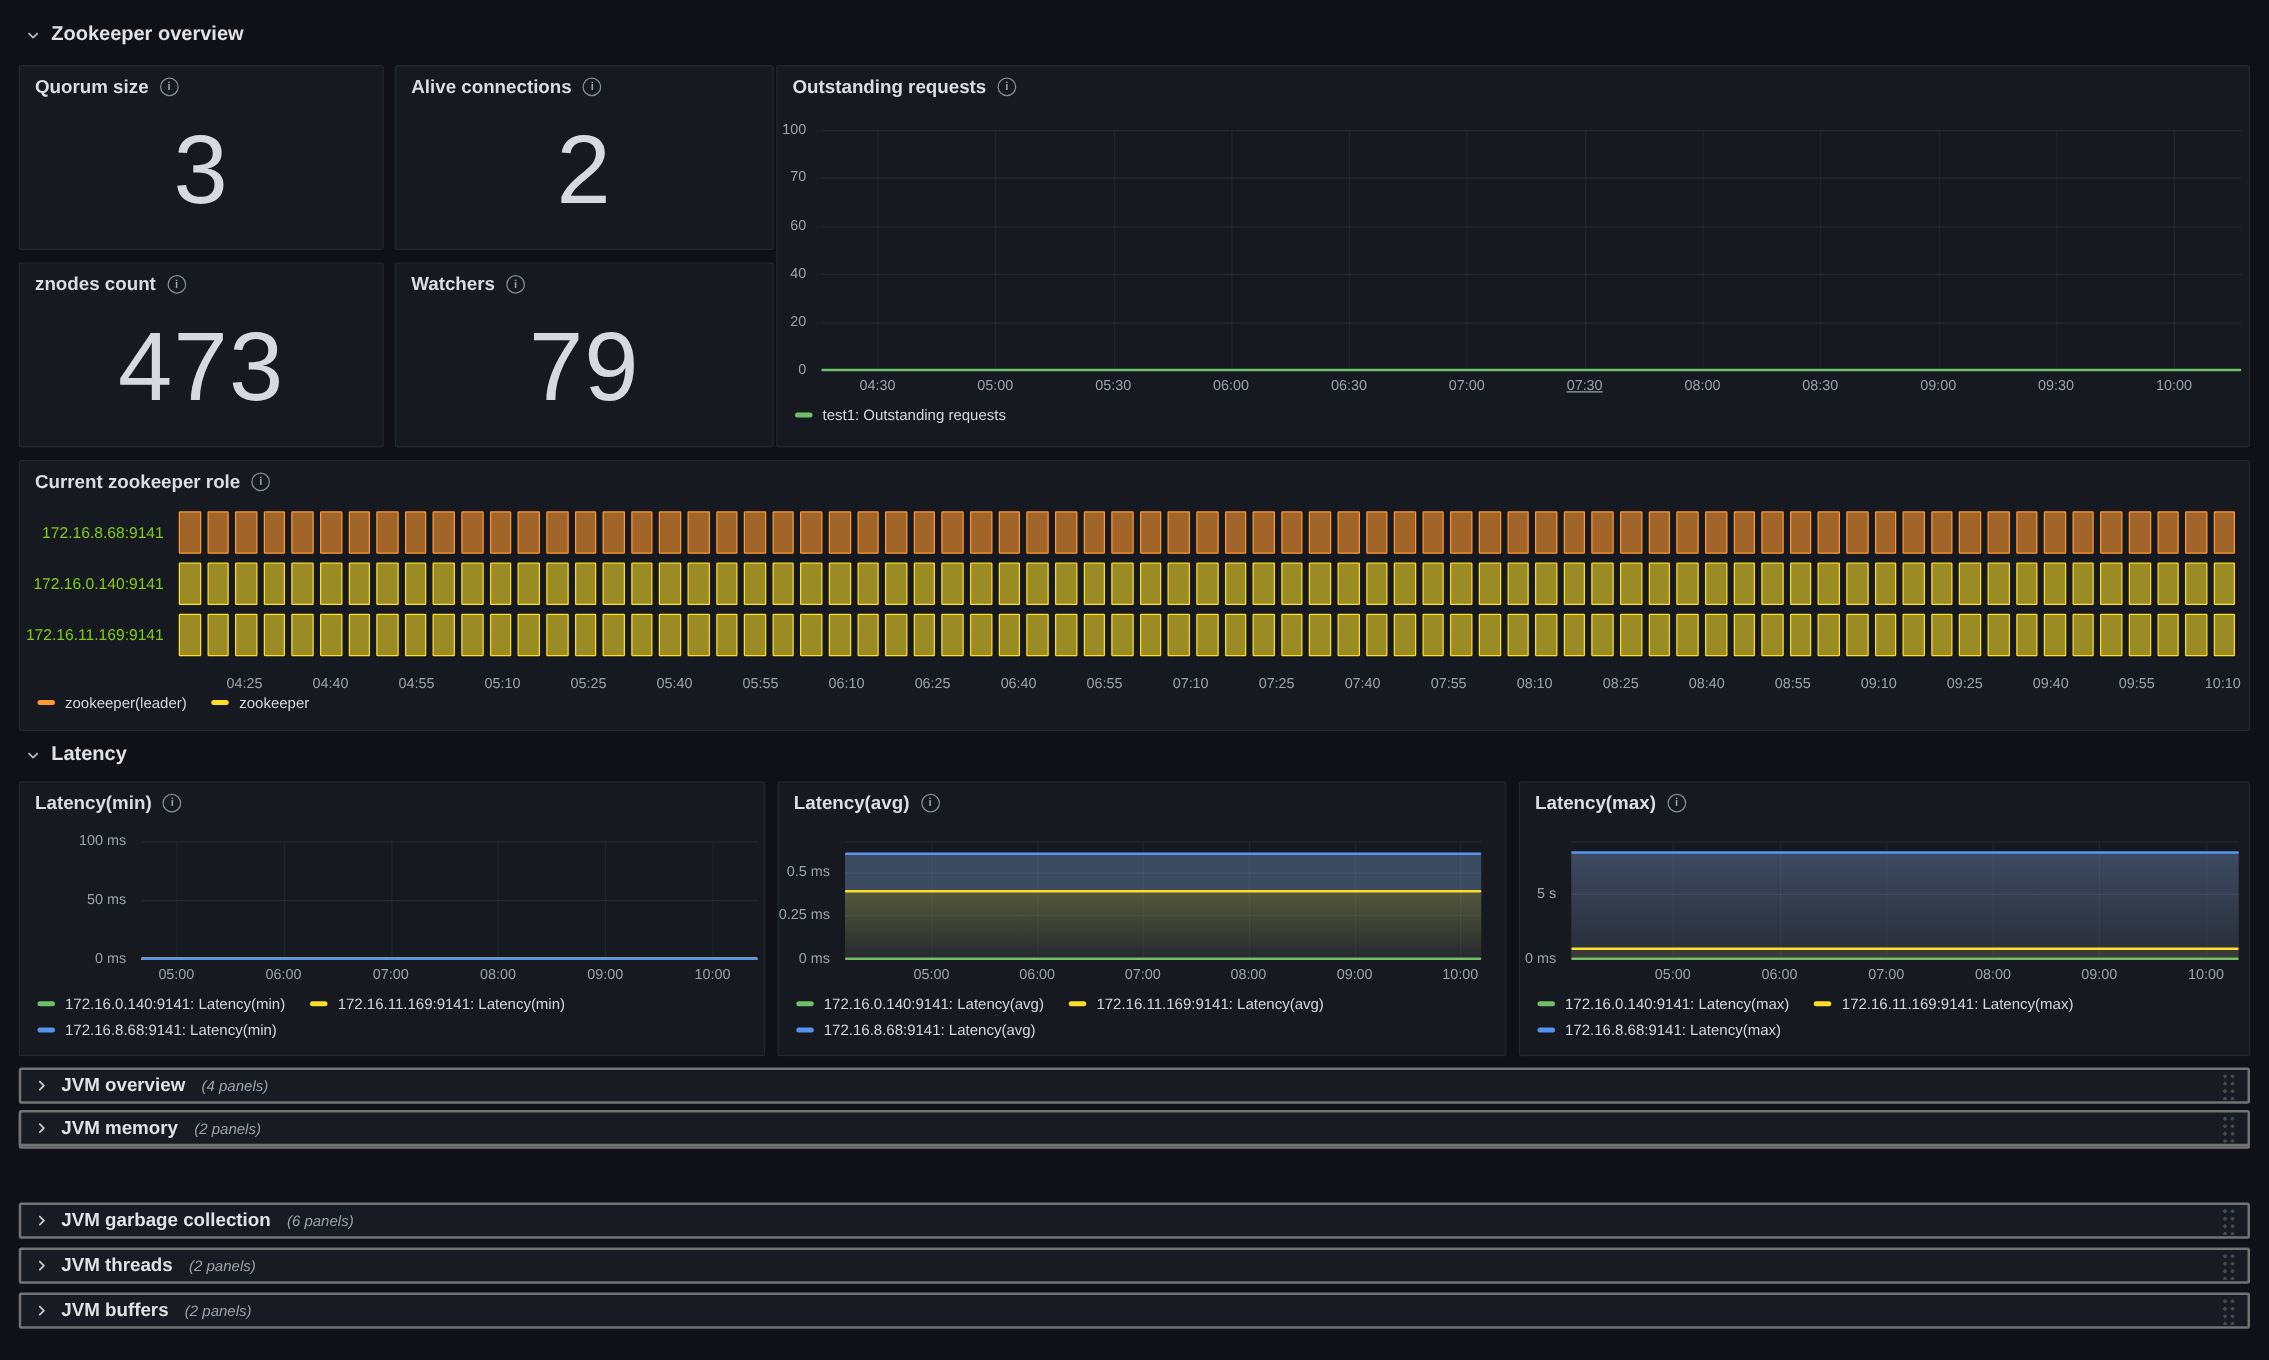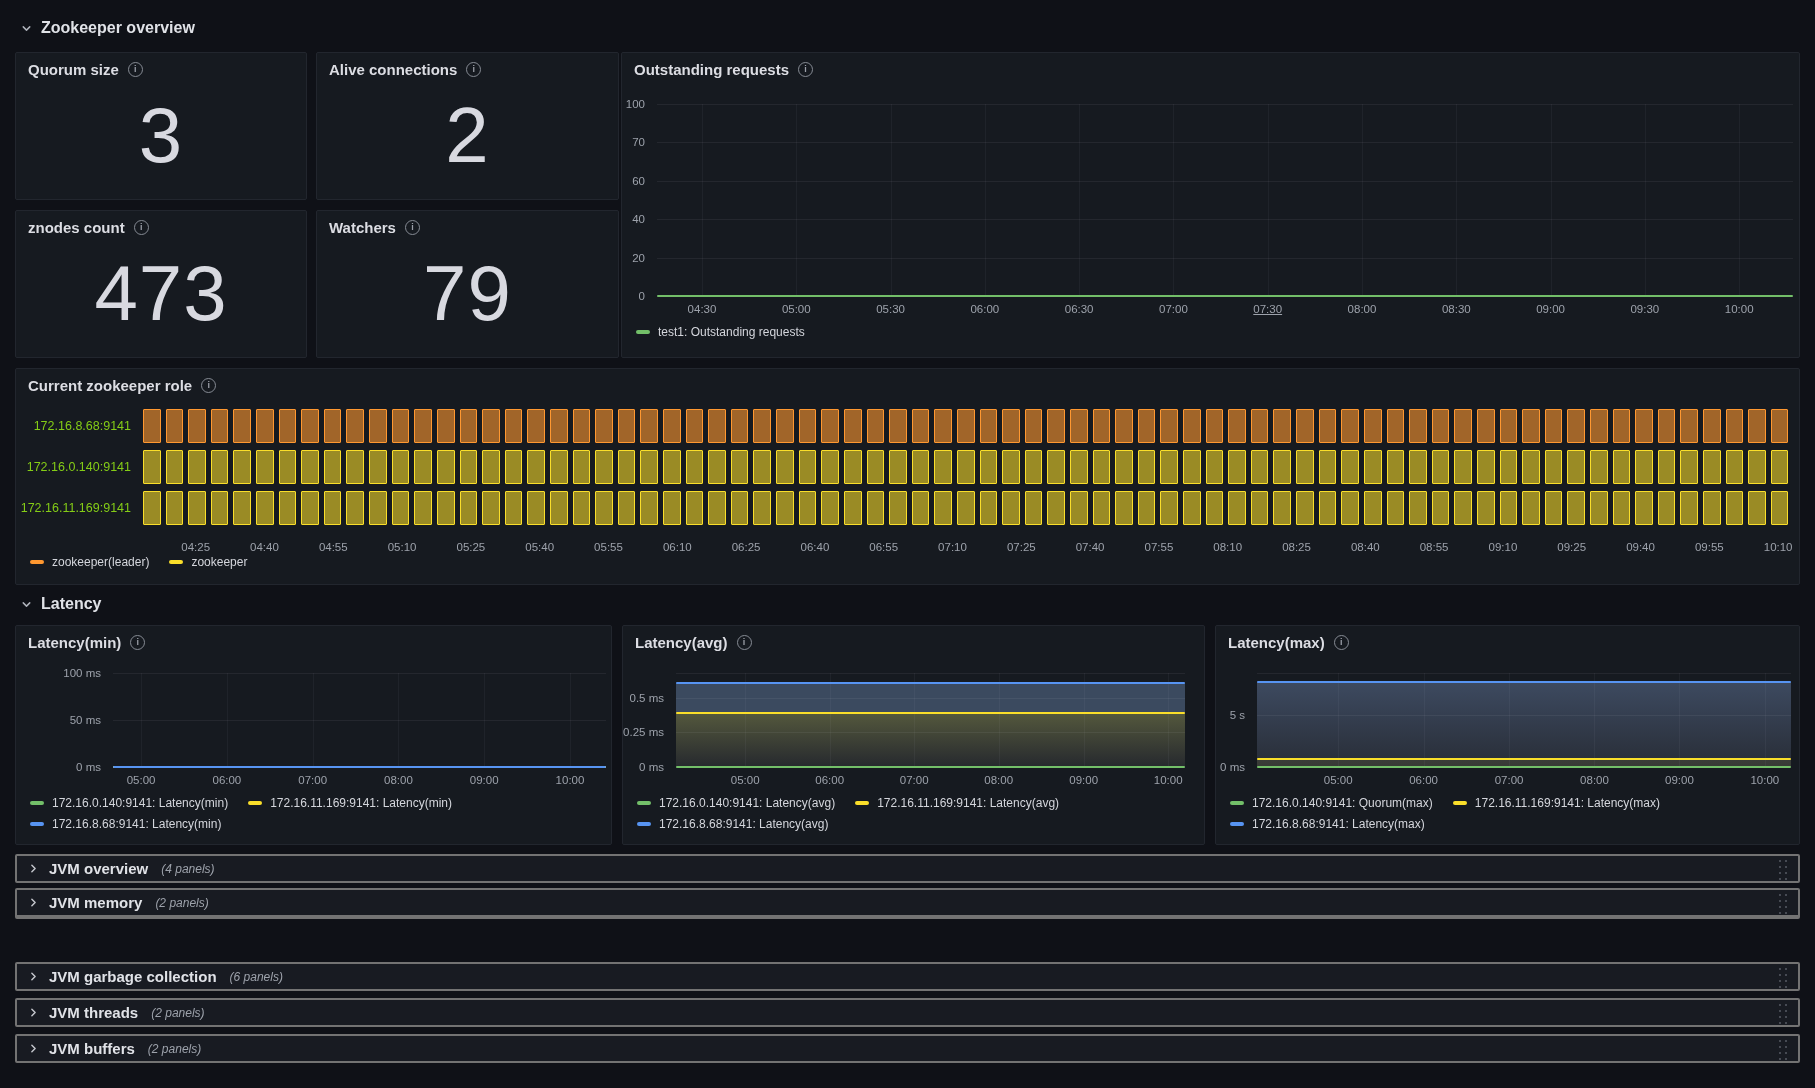--- a/index.html
+++ b/index.html
@@ -578,21 +578,21 @@
         <div class="xlab" style="left: 31.2%;">06:00</div>
         <div class="xlab" style="left: 47.2%;">07:00</div>
         <div class="xlab" style="left: 63.2%;">08:00</div>
         <div class="xlab" style="left: 79.1%;">09:00</div>
         <div class="xlab" style="left: 95.1%;">10:00</div>
       </div>
     <div class="legend" style="left:14px;top:170px;">
         <div class="legend-row">
           <div class="legend-item">
             <span class="swatch" style="background: rgb(115, 191, 105);"></span>
-            <span>172.16.0.140:9141: Quorum(max)</span>
+            <span>172.16.0.140:9141: Latency(max)</span>
           </div>
           <div class="legend-item">
             <span class="swatch" style="background: rgb(250, 222, 42);"></span>
             <span>172.16.11.169:9141: Latency(max)</span>
           </div>
         </div>
         <div class="legend-row">
           <div class="legend-item">
             <span class="swatch" style="background: rgb(87, 148, 242);"></span>
             <span>172.16.8.68:9141: Latency(max)</span>

